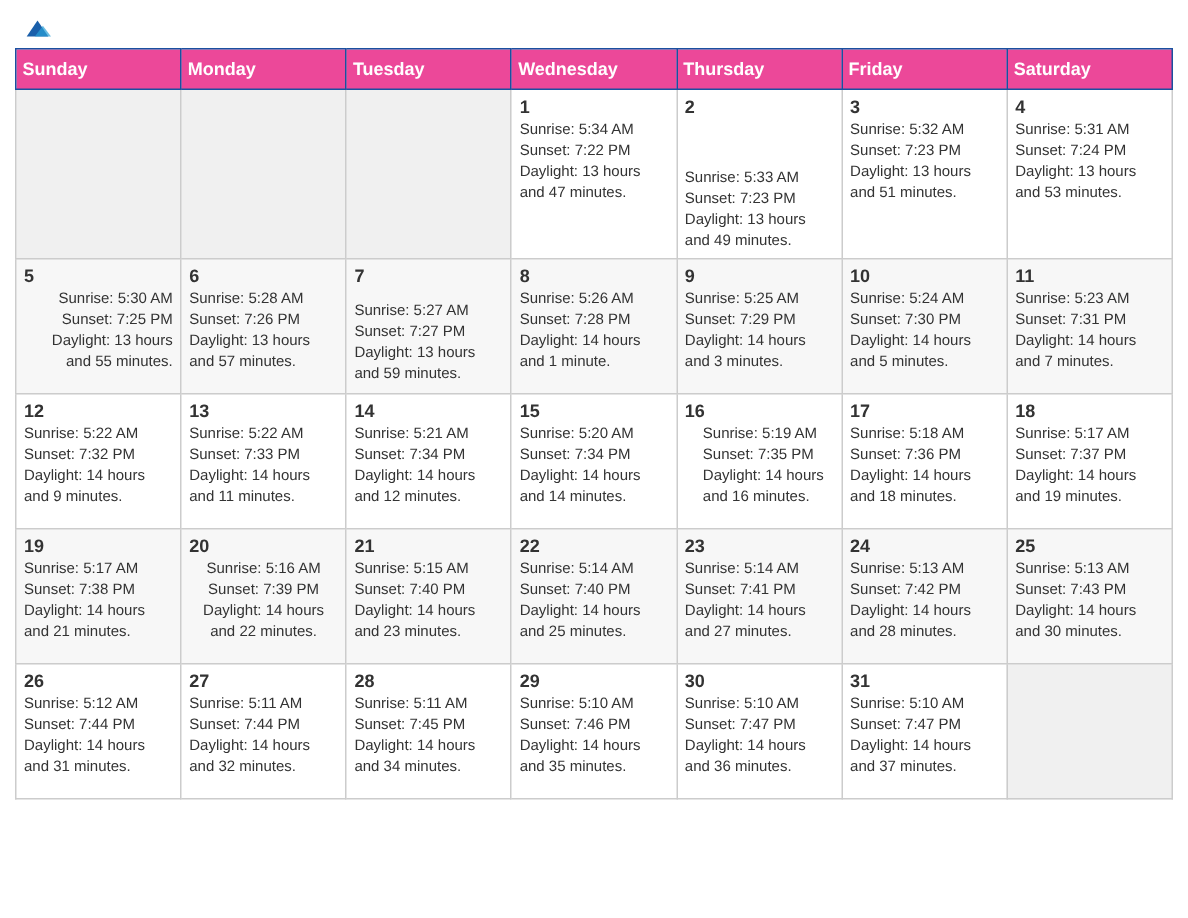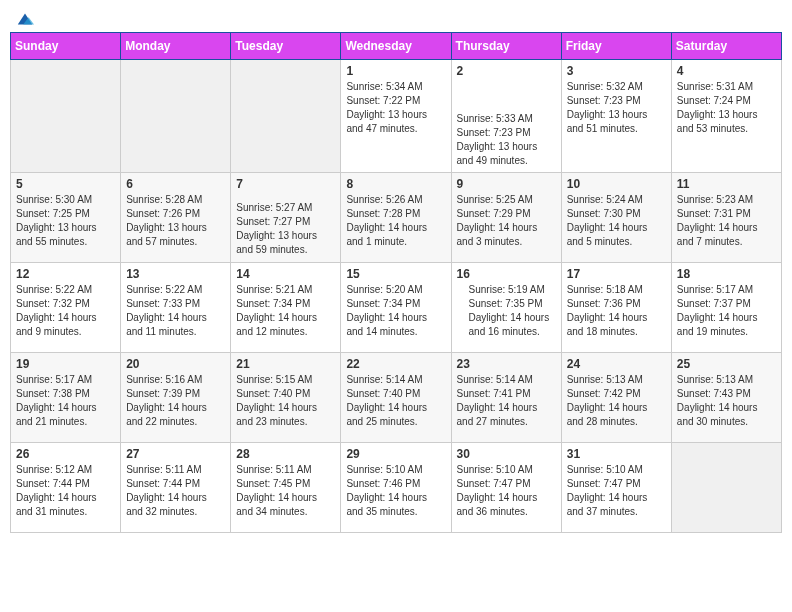--- a/index.html
+++ b/index.html
@@ -47,21 +47,21 @@
     .location-title {
       font-size: 16px;
       color: #555;
     }
     .calendar {
       width: 100%;
       border-collapse: collapse;
       border: 1px solid #ccc;
     }
     .calendar th {
-      background-color: #d946ef;
+      background-color: #ec4899;
       color: #fff;
       font-size: 12px;
       font-weight: bold;
       padding: 6px 4px;
       text-align: left;
       border: 1px solid #1a50a0;
       margin-top: 44px;
     }
     .calendar td {
       border: 1px solid #ccc;
@@ -158,21 +158,21 @@
           <span class="day-number">4</span>
           <div class="day-info" style="white-space: pre-line;">Sunrise: 5:31 AM
 Sunset: 7:24 PM
 Daylight: 13 hours
 and 53 minutes.</div>
         </td>
       </tr>
       <tr class="week-row">
         <td>
           <span class="day-number">5</span>
-          <div class="day-info" style="white-space: pre-line;">Sunrise: 5:30 AM
+          <div class="day-info" style="white-space: pre-line; text-align: right;">Sunrise: 5:30 AM
 Sunset: 7:25 PM
 Daylight: 13 hours
 and 55 minutes.</div>
         </td>
         <td>
           <span class="day-number">6</span>
           <div class="day-info" style="white-space: pre-line;">Sunrise: 5:28 AM
 Sunset: 7:26 PM
 Daylight: 13 hours
 and 57 minutes.</div>
@@ -267,21 +267,21 @@
       <tr class="week-row">
         <td>
           <span class="day-number">19</span>
           <div class="day-info" style="white-space: pre-line;">Sunrise: 5:17 AM
 Sunset: 7:38 PM
 Daylight: 14 hours
 and 21 minutes.</div>
         </td>
         <td>
           <span class="day-number">20</span>
-          <div class="day-info" style="white-space: pre-line;">Sunrise: 5:16 AM
+          <div class="day-info" style="white-space: pre-line; text-align: center;">Sunrise: 5:16 AM
 Sunset: 7:39 PM
 Daylight: 14 hours
 and 22 minutes.</div>
         </td>
         <td>
           <span class="day-number">21</span>
           <div class="day-info" style="white-space: pre-line;">Sunrise: 5:15 AM
 Sunset: 7:40 PM
 Daylight: 14 hours
 and 23 minutes.</div>

